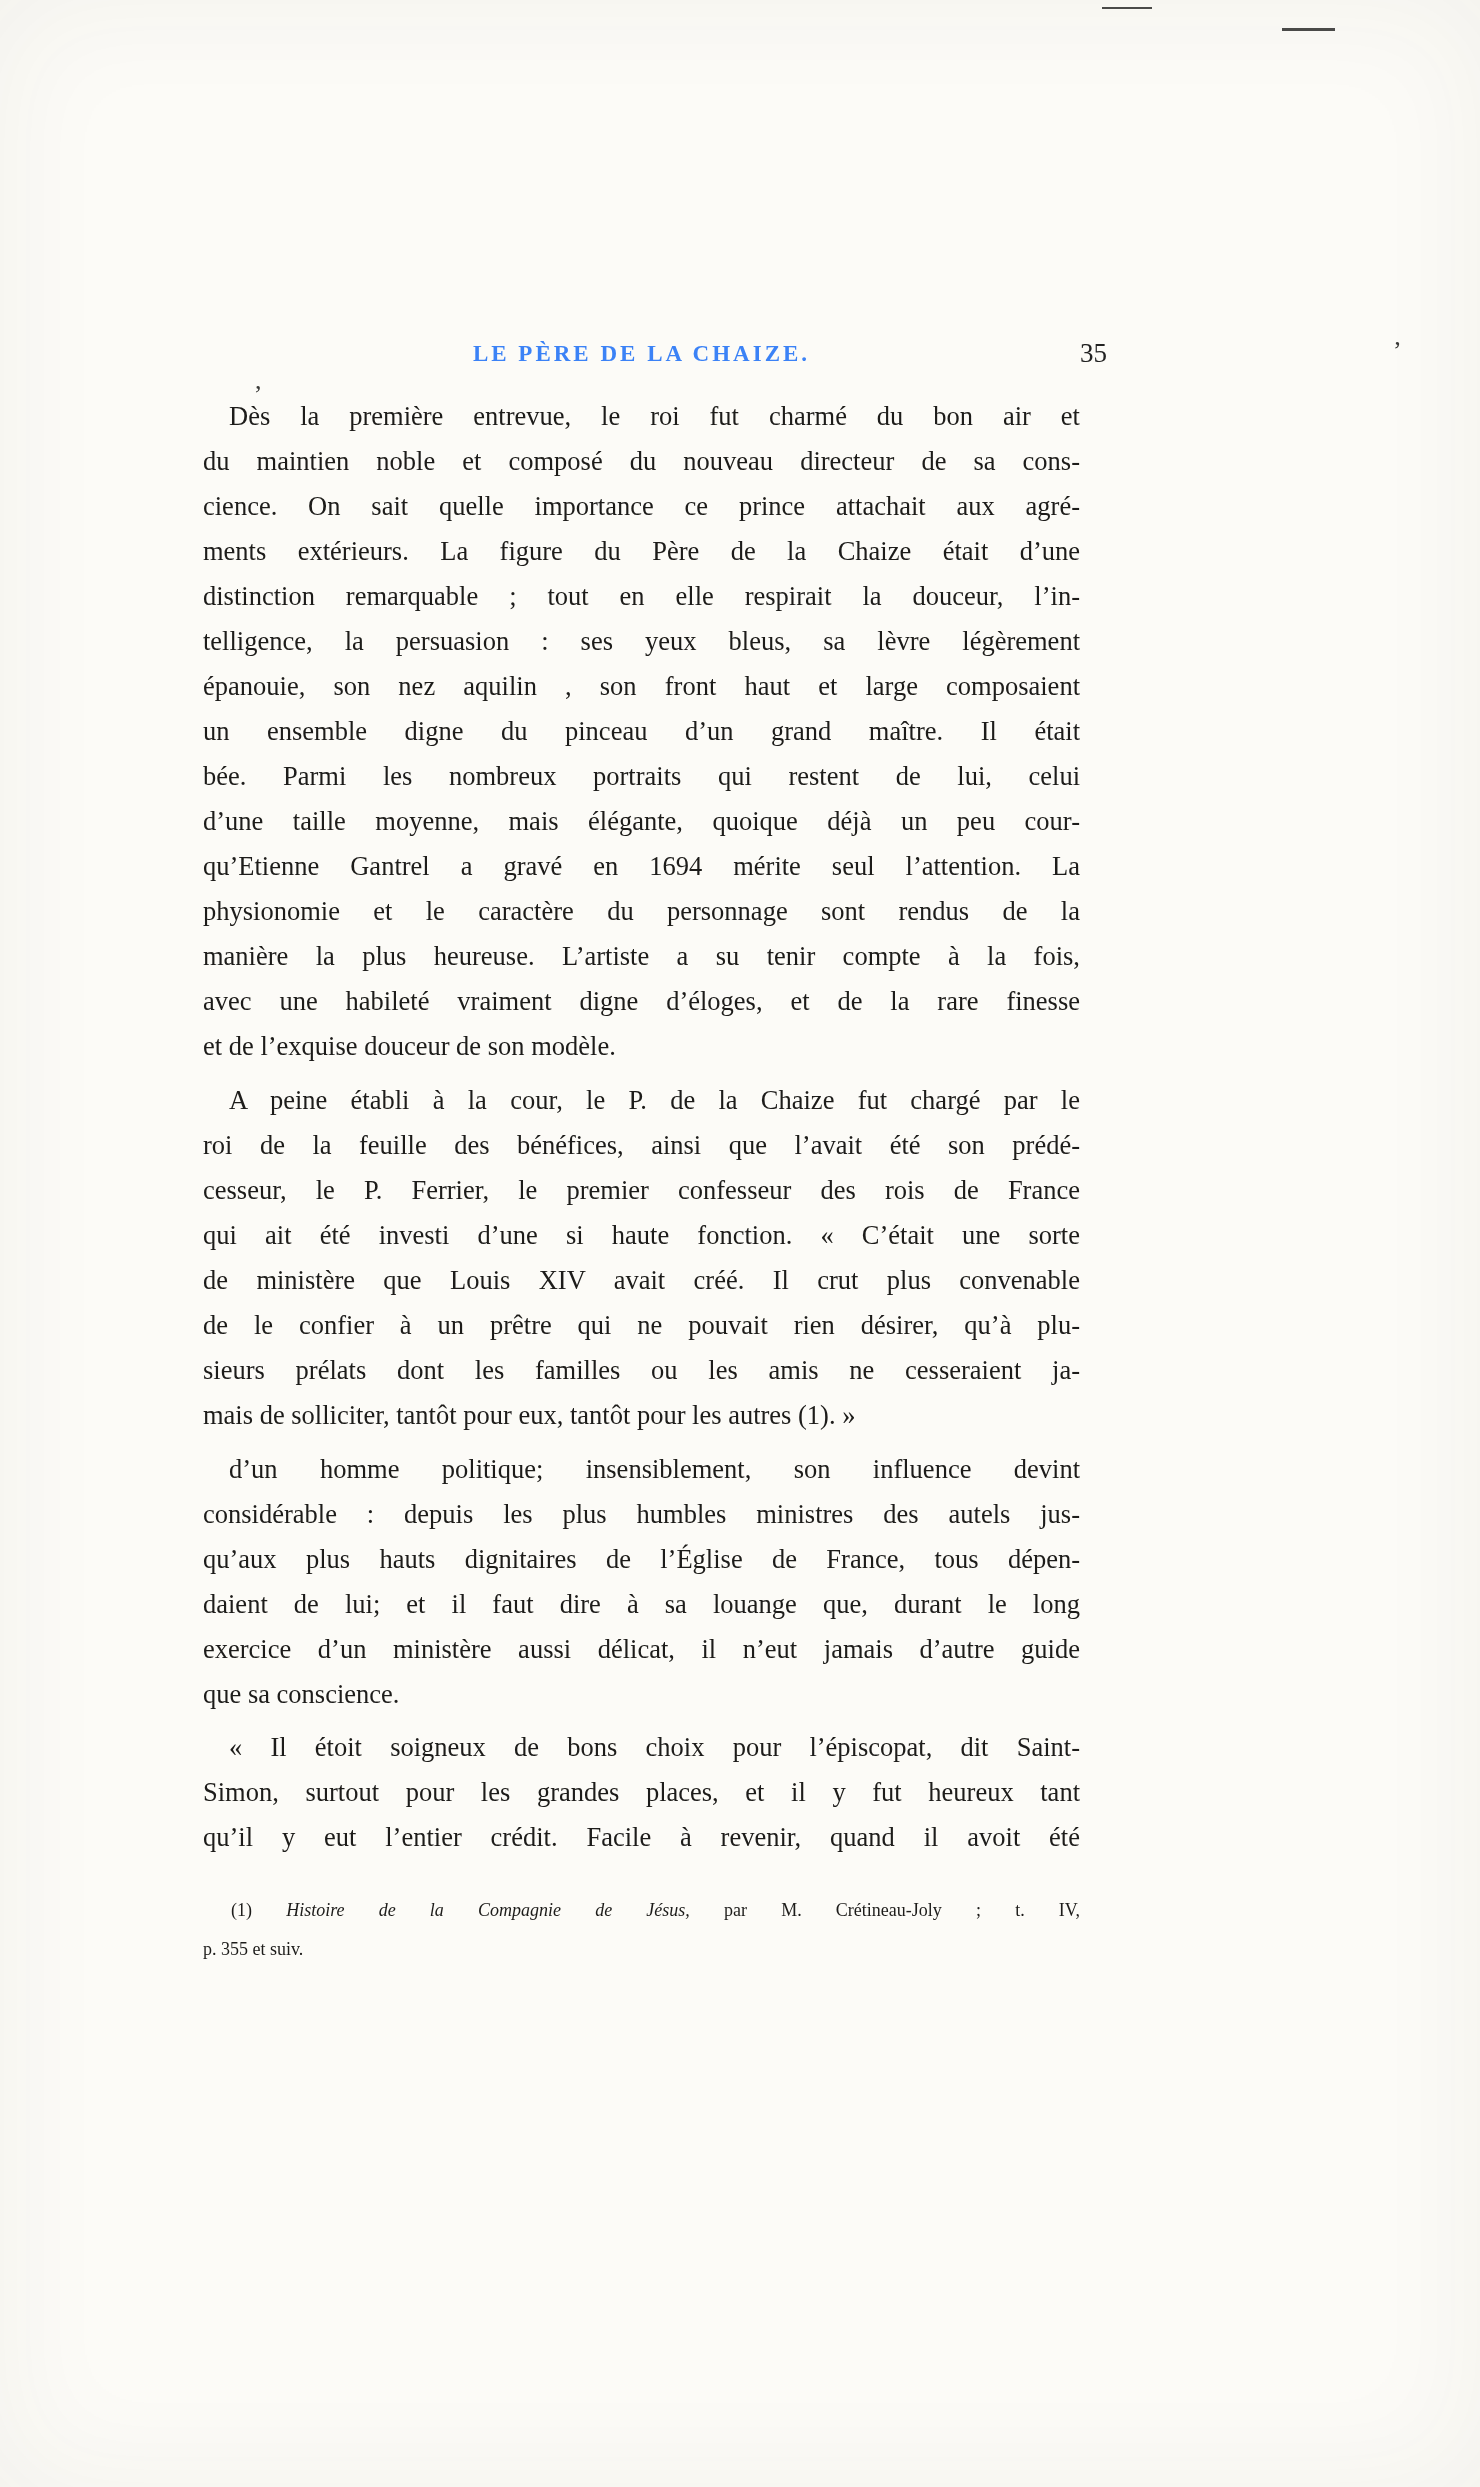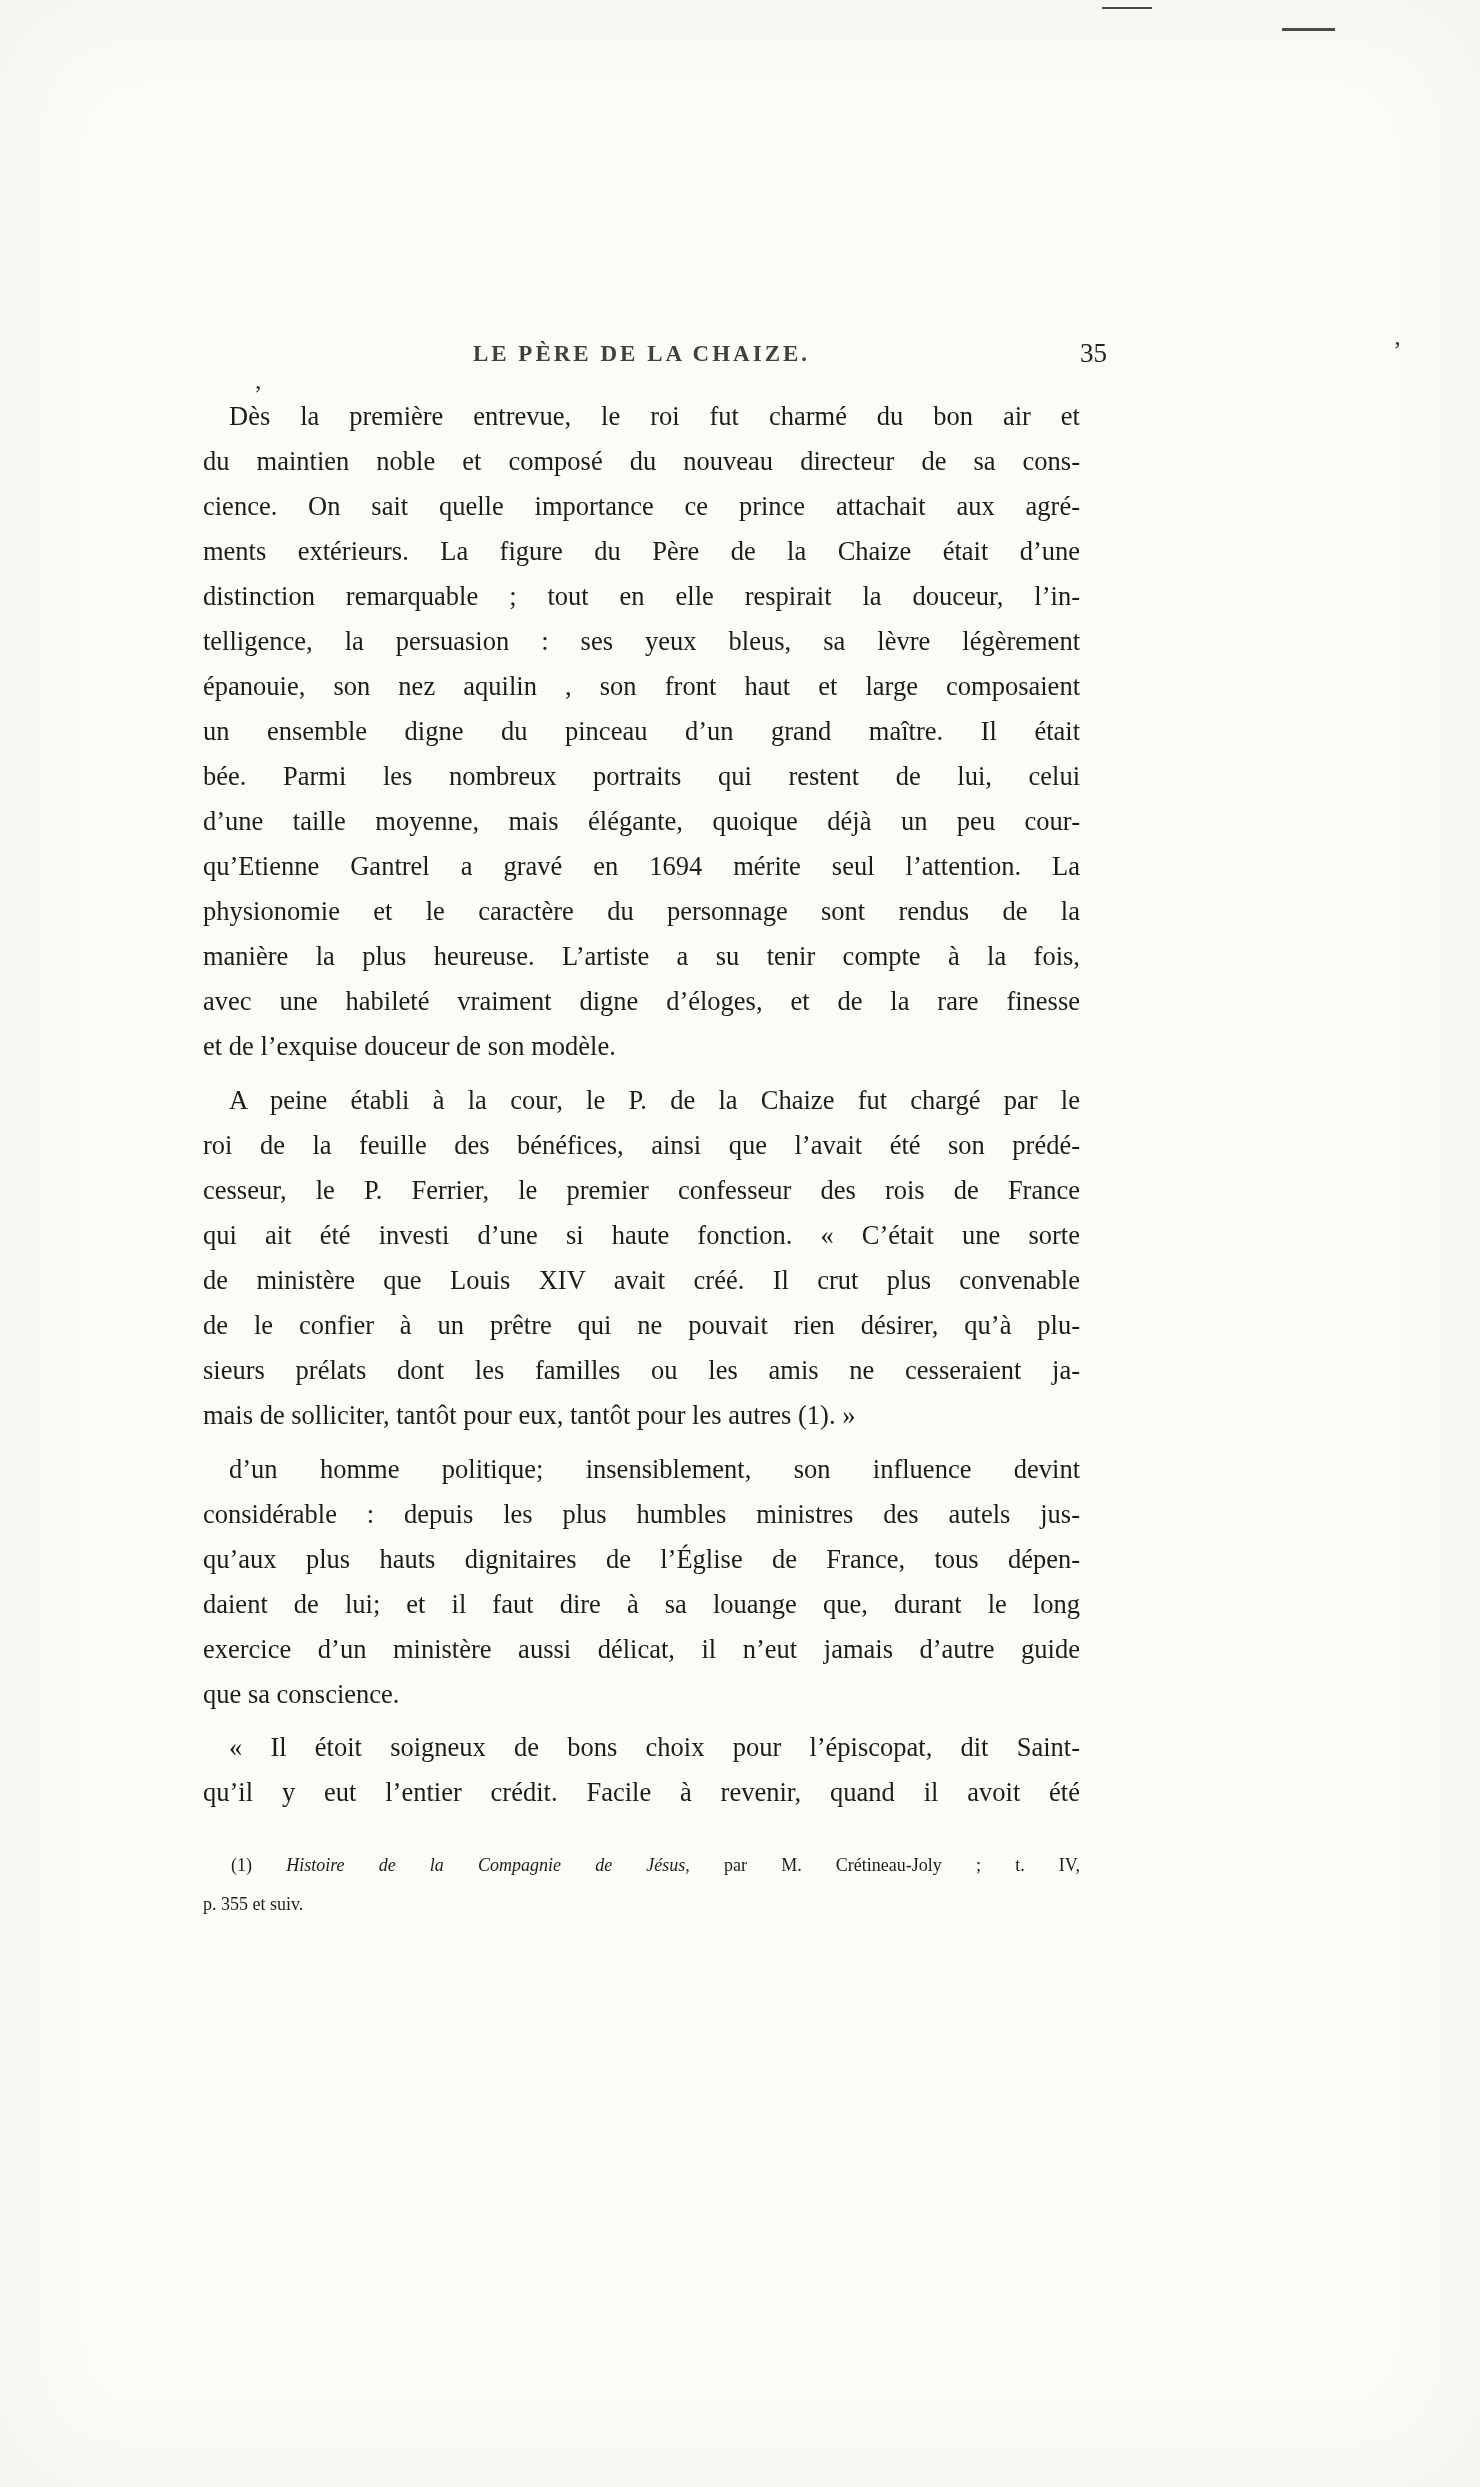--- a/index.html
+++ b/index.html
@@ -19,21 +19,21 @@
     top: 341px;
     width: 877px;
   }
   .header-row { position: relative; height: 38px; margin-bottom: 15.4px; }
   .header-title {
     position: absolute; left: 0; right: 0;
     text-align: center;
     font-size: 23px;
     font-weight: bold;
     letter-spacing: 3px;
-    color: #404040;
+    color: #3b82f6;
   }
   .page-number {
     position: absolute; right: -27px; top: -3.4px;
     font-size: 27px;
     color: #222;
   }
   .para .line {
     font-size: 26.5px;
     line-height: 45px;
     text-align: justify;
@@ -104,20 +104,21 @@
     <div class="para">
         <div class="line">d’un homme politique; insensiblement, son influence devint</div>
         <div class="line">considérable : depuis les plus humbles ministres des autels jus-</div>
         <div class="line">qu’aux plus hauts dignitaires de l’Église de France, tous dépen-</div>
         <div class="line">daient de lui; et il faut dire à sa louange que, durant le long</div>
         <div class="line">exercice d’un ministère aussi délicat, il n’eut jamais d’autre guide</div>
         <div class="line line-last">que sa conscience.</div>
       </div>
     <div class="para justify-last">
         <div class="line">« Il étoit soigneux de bons choix pour l’épiscopat, dit Saint-</div>
+        <div class="line">Simon, surtout pour les grandes places, et il y fut heureux tant</div>
         <div class="line line-last">qu’il y eut l’entier crédit. Facile à revenir, quand il avoit été</div>
       </div>
 
     <div class="footnote">
       <div class="fn-line1"><span>(1) </span><i>Histoire de la Compagnie de Jésus,</i><span> par M. Crétineau-Joly ; t. IV,</span></div>
       <div class="fn-line2">p. 355 et suiv.</div>
     </div>
 
   </div>
 </div>

